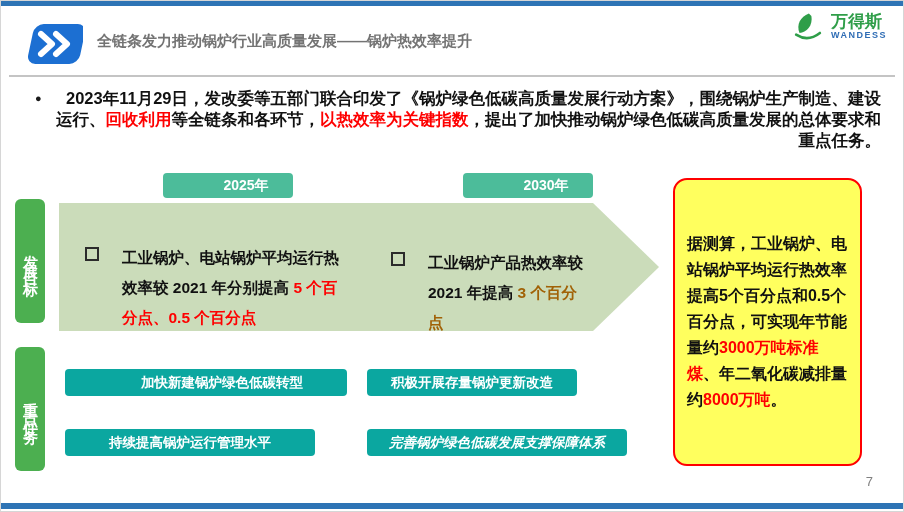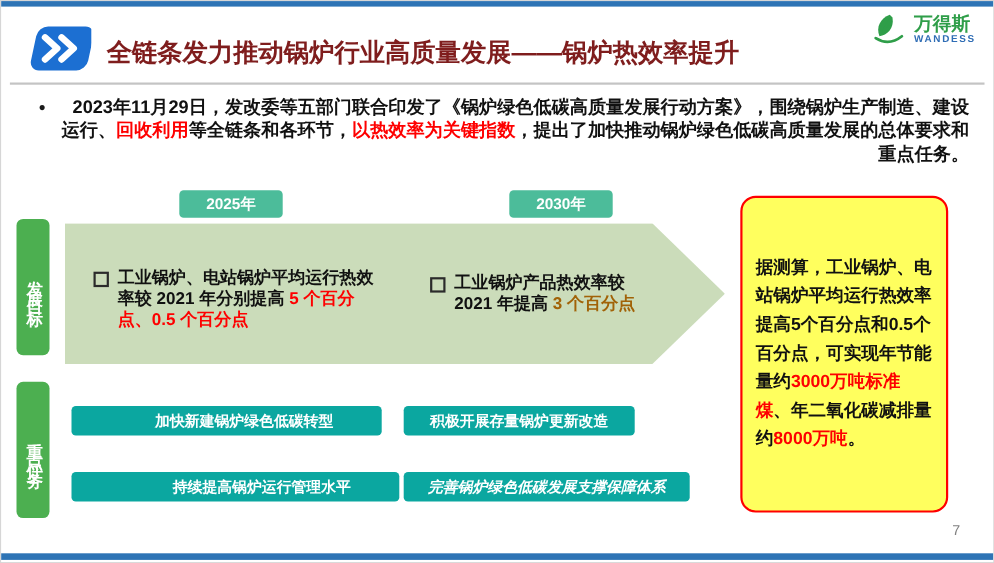--- a/index.html
+++ b/index.html
@@ -8,21 +8,21 @@
     border:1px solid #d6d6d6; box-sizing:border-box; overflow:hidden;
     font-family:"Liberation Sans","DejaVu Sans",sans-serif; color:#111111;
   }
   .top-bar   { position:absolute; left:0; top:0; width:100%; height:5px; background:var(--bar_blue); }
   .bottom-bar{ position:absolute; left:0; bottom:2px; width:100%; height:6px; background:var(--bar_blue); }
 
   .chevron-wrap { position:absolute; left:14px; top:22px; }
   .icon-body { fill:var(--icon_blue); }
   .icon-stroke { fill:none; stroke:#ffffff; stroke-width:6; stroke-linecap:round; stroke-linejoin:round; }
 
-  .slide-title { position:absolute; left:96px; top:31px; font-size:23px; font-weight:700; color:#7f1d1d; white-space:nowrap; }
+  .slide-title { position:absolute; left:96px; top:31px; font-size:15px; font-weight:700; color:#737373; white-space:nowrap; }
 
   .logo { position:absolute; right:16px; top:9px; display:flex; align-items:center; gap:6px; }
   .logo-text { display:flex; flex-direction:column; align-items:flex-start; line-height:1.1; }
   .logo-cn { font-size:17px; font-weight:700; color:var(--logo_green); }
   .logo-en { font-size:9px; font-weight:700; letter-spacing:1.5px; color:var(--logo_blue); }
   .leaf-fill { fill:var(--logo_green); }
   .leaf-stroke { fill:none; stroke:var(--logo_green); stroke-width:3; stroke-linecap:round; }
 
   .divider { position:absolute; left:8px; right:8px; top:74px; height:2px; background:#c4c4c4; }
 
@@ -30,25 +30,25 @@
            font-size:16.5px; line-height:21px; font-weight:700; }
   .intro-bullet { flex:0 0 auto; font-size:11px; line-height:21px; color:#1a1a1a; }
   .intro-text { flex:1;text-align:right; }
 
   .arrow-band { position:absolute; left:58px; top:202px; width:600px; height:128px;
                 background:var(--arrow_green);
                 clip-path:polygon(0 0, 89% 0, 100% 50%, 89% 100%, 0 100%); }
 
   .year-tag { position:absolute; width:94px; height:25px; border-radius:4px; background:var(--tag_green);
               color:#ffffff; font-weight:700; font-size:14px;
-              display:flex; align-items:center; justify-content:center; }
+              display:flex; align-items:center; justify-content:center;padding-left:36px; }
   .year-2025 { left:162px; top:172px; }
   .year-2030 { left:462px; top:172px; }
 
-  .goal { position:absolute; display:flex; gap:8px; font-size:15.5px; line-height:19px; font-weight:700; color:#111;justify-content:flex-end; }
+  .goal { position:absolute; display:flex; gap:23px; font-size:15.5px; line-height:30px; font-weight:700; color:#111;justify-content:flex-end; }
   .goal-1 { left:84px;  top:242px; width:259px; }
   .goal-2 { left:390px; top:247px; width:192px; }
   .checkbox { flex:0 0 auto; width:10px; height:10px; border:2px solid #2b2b2b; margin-top:4px; background:transparent; }
 
   .side-label { position:absolute; left:14px; width:30px; background:var(--green_label); border-radius:6px;
                 color:#ffffff; font-weight:700; font-size:15px;
                 writing-mode:vertical-rl; text-orientation:upright; letter-spacing:9px;
                 display:flex; align-items:center; justify-content:center; }
   .label-goals { top:198px; height:124px; }
   .label-tasks { top:346px; height:124px; }
@@ -56,21 +56,21 @@
   .callout { position:absolute; left:672px; top:177px; width:189px; height:288px;
              background:var(--callout_yellow); border:2.5px solid var(--callout_border); border-radius:14px;
              box-sizing:border-box; display:flex; align-items:center;
              padding:8px 12px; font-size:16px; font-weight:700; line-height:26px; color:#111; }
 
   .task-btn { position:absolute; height:27px; border-radius:4px; background:var(--button_teal);
               color:#ffffff; font-weight:700; font-size:13.5px;
               display:flex; align-items:center; justify-content:center; white-space:nowrap; }
   .task-1 { left:64px;  top:368px; width:250px;padding-left:32px; }
   .task-2 { left:366px; top:368px; width:210px; }
-  .task-3 { left:64px;  top:428px; width:250px;padding-left:48px; }
+  .task-3 { left:64px;  top:428px; width:250px; }
   .task-4 { left:366px; top:428px; width:260px;font-style:italic; }
 
   .page-number { position:absolute; right:30px; bottom:22px; font-size:13px; color:#808080; }
 </style>
 </head>
 <body>
 
 <div class="slide">
   <div class="top-bar"></div>
 

